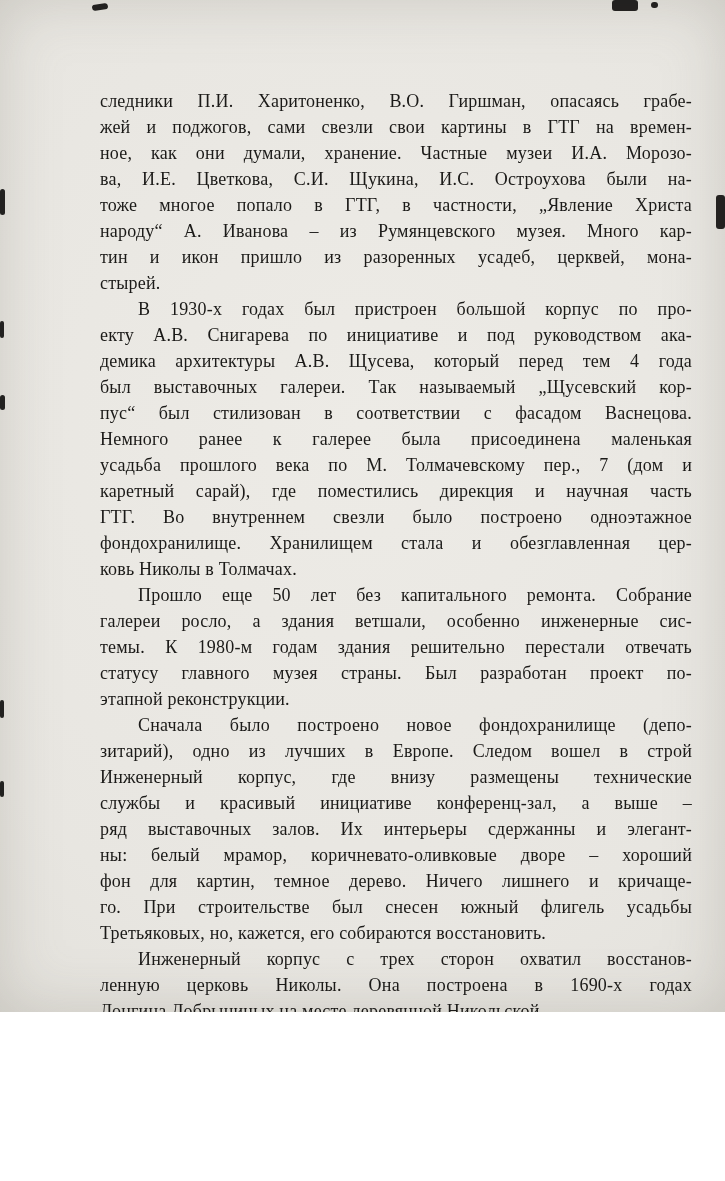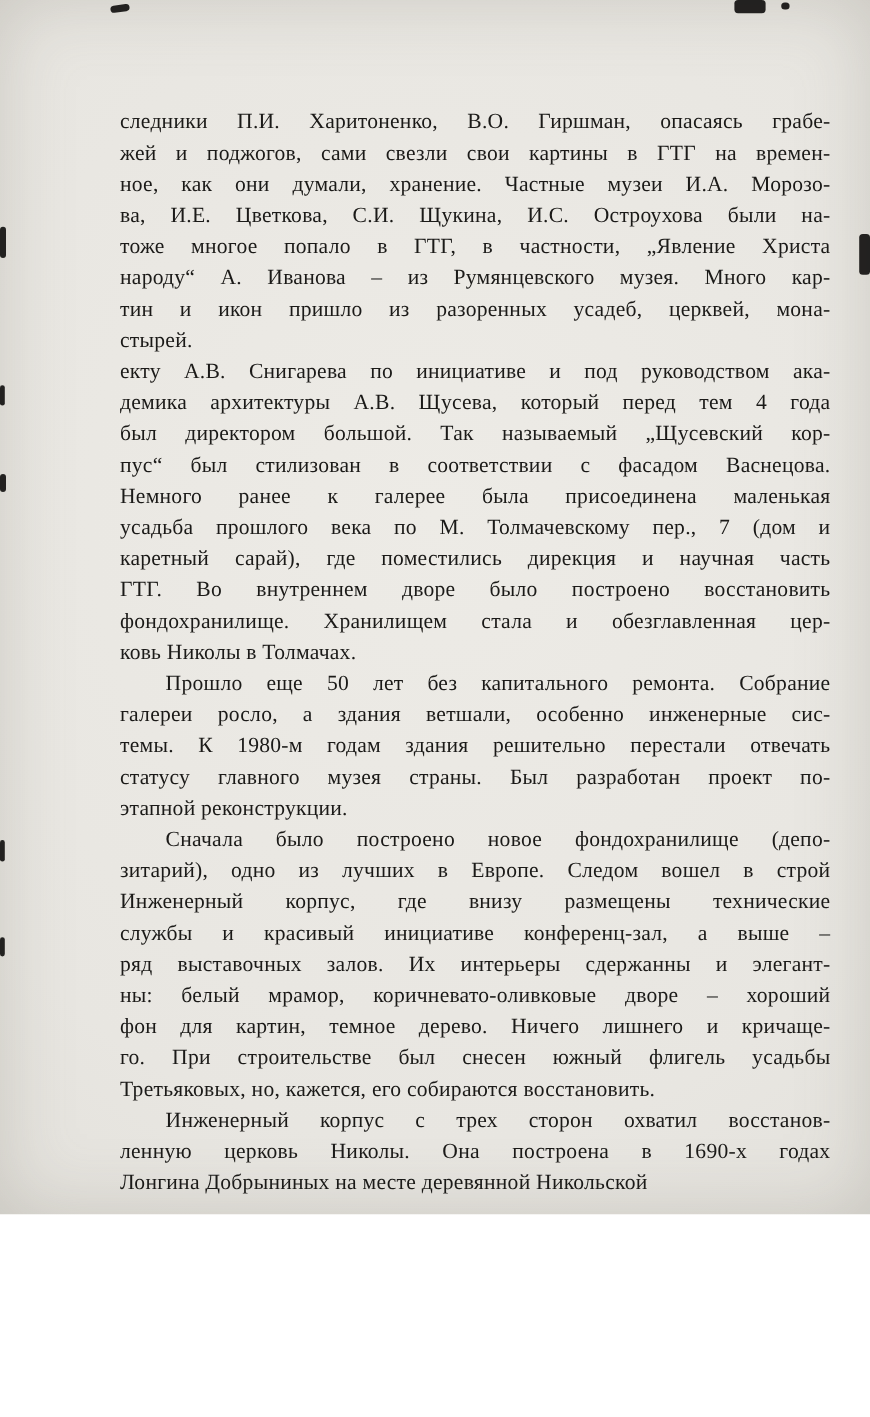--- a/index.html
+++ b/index.html
@@ -75,28 +75,29 @@
         <div class="line j">следники П.И. Харитоненко, В.О. Гиршман, опасаясь грабе-</div>
         <div class="line j">жей и поджогов, сами свезли свои картины в ГТГ на времен-</div>
         <div class="line j">ное, как они думали, хранение. Частные музеи И.А. Морозо-</div>
         <div class="line j">ва, И.Е. Цветкова, С.И. Щукина, И.С. Остроухова были на-</div>
         <div class="line j">тоже многое попало в ГТГ, в частности, „Явление Христа</div>
         <div class="line j">народу“ А. Иванова – из Румянцевского музея. Много кар-</div>
         <div class="line j">тин и икон пришло из разоренных усадеб, церквей, мона-</div>
         <div class="line end">стырей.</div>
       </div>
       <div class="paragraph">
+        <div class="line j indent">В 1930-х годах был пристроен большой корпус по про-</div>
         <div class="line j">екту А.В. Снигарева по инициативе и под руководством ака-</div>
         <div class="line j">демика архитектуры А.В. Щусева, который перед тем 4 года</div>
-        <div class="line j">был директором большой. Так называемый „Щусевский кор-</div>
+        <div class="line j">был выставочных галереи. Так называемый „Щусевский кор-</div>
         <div class="line j">пус“ был стилизован в соответствии с фасадом Васнецова.</div>
         <div class="line j">Немного ранее к галерее была присоединена маленькая</div>
         <div class="line j">усадьба прошлого века по М. Толмачевскому пер., 7 (дом и</div>
         <div class="line j">каретный сарай), где поместились дирекция и научная часть</div>
-        <div class="line j">ГТГ. Во внутреннем дворе было построено восстановить</div>
+        <div class="line j">ГТГ. Во внутреннем свезли было построено одноэтажное</div>
         <div class="line j">фондохранилище. Хранилищем стала и обезглавленная цер-</div>
         <div class="line end">ковь Николы в Толмачах.</div>
       </div>
       <div class="paragraph">
         <div class="line j indent">Прошло еще 50 лет без капитального ремонта. Собрание</div>
         <div class="line j">галереи росло, а здания ветшали, особенно инженерные сис-</div>
         <div class="line j">темы. К 1980-м годам здания решительно перестали отвечать</div>
         <div class="line j">статусу главного музея страны. Был разработан проект по-</div>
         <div class="line end">этапной реконструкции.</div>
       </div>

